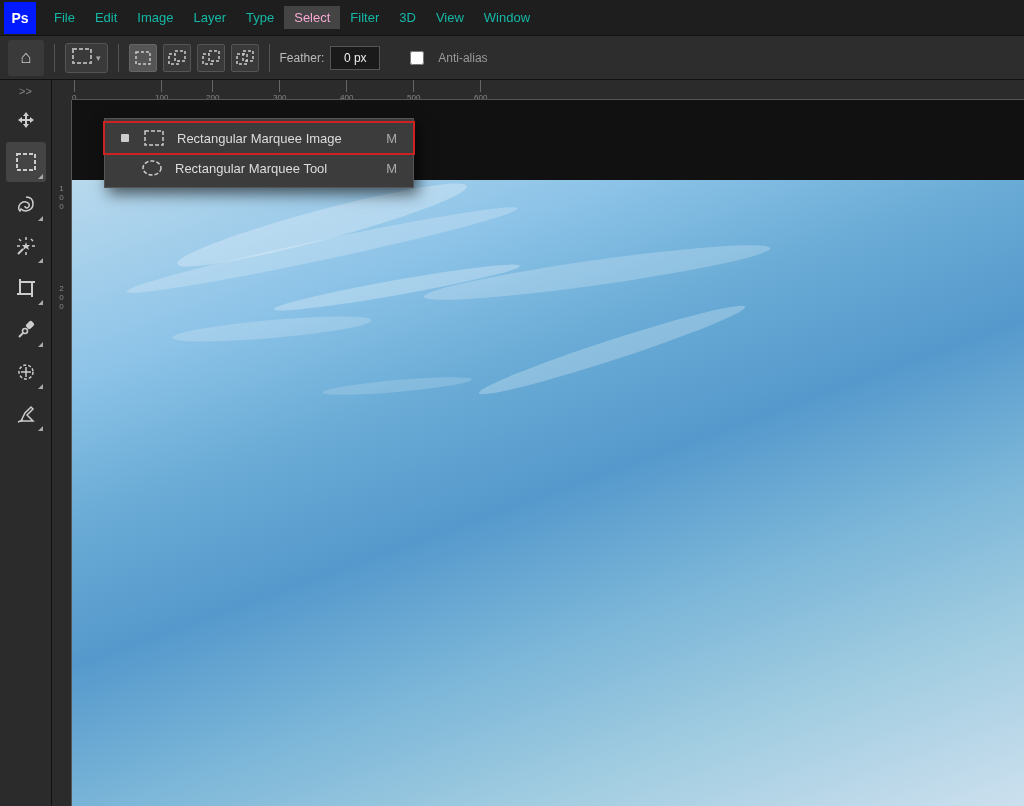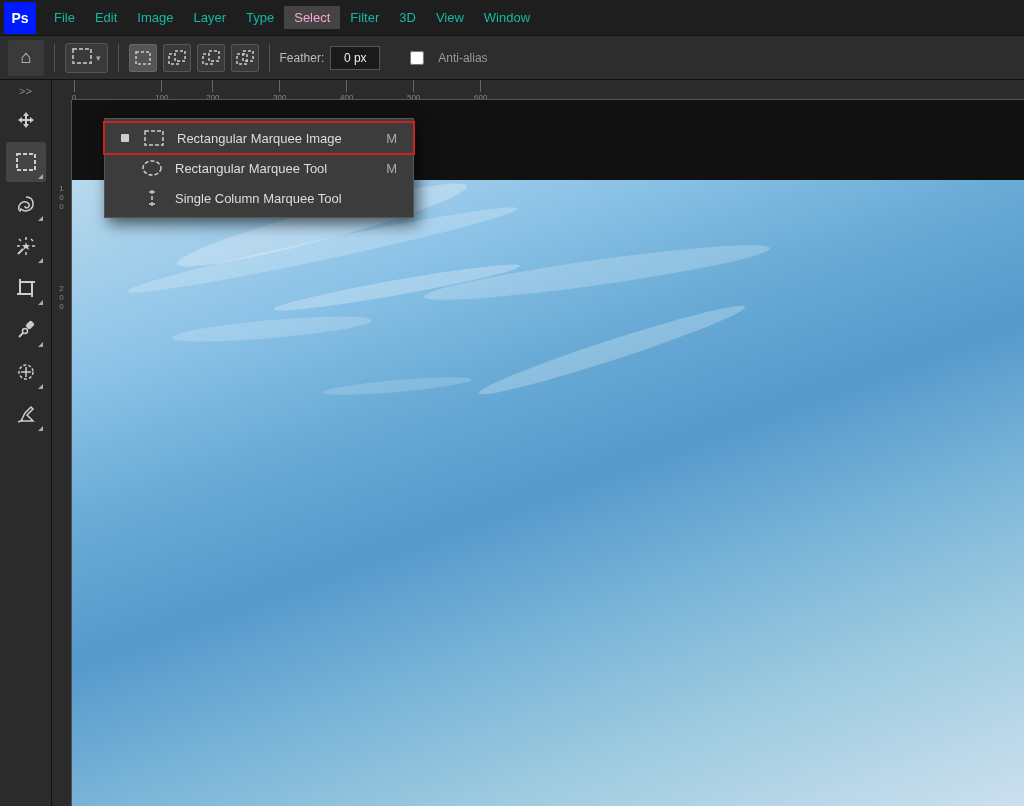--- a/index.html
+++ b/index.html
@@ -546,29 +546,17 @@
         <div class="dropdown-item-icon">
           <svg width="20" height="16" viewBox="0 0 20 16">
             <ellipse cx="10" cy="8" rx="9" ry="7" fill="none" stroke="#ccc" stroke-width="1.5" stroke-dasharray="4,2"></ellipse>
           </svg>
         </div>
         <span class="dropdown-item-label">Rectangular Marquee Tool</span>
         <span class="dropdown-item-shortcut">M</span>
       </div>
 
 
-      <div class="dropdown-item">
-        <div style="width:8px;"></div>
-        <div class="dropdown-item-icon">
-          <svg width="20" height="16" viewBox="0 0 20 16">
-            <line x1="10" y1="0" x2="10" y2="16" stroke="#ccc" stroke-width="1.5" stroke-dasharray="4,2"></line>
-            <line x1="7" y1="2" x2="13" y2="2" stroke="#ccc" stroke-width="1.5"></line>
-            <line x1="7" y1="14" x2="13" y2="14" stroke="#ccc" stroke-width="1.5"></line>
-          </svg>
-        </div>
-        <span class="dropdown-item-label">Single Column Marquee Tool</span>
-        <span class="dropdown-item-shortcut"></span>
-      </div>
 
     </div>
 
   </div>
 </div>
 
 </body></html>

